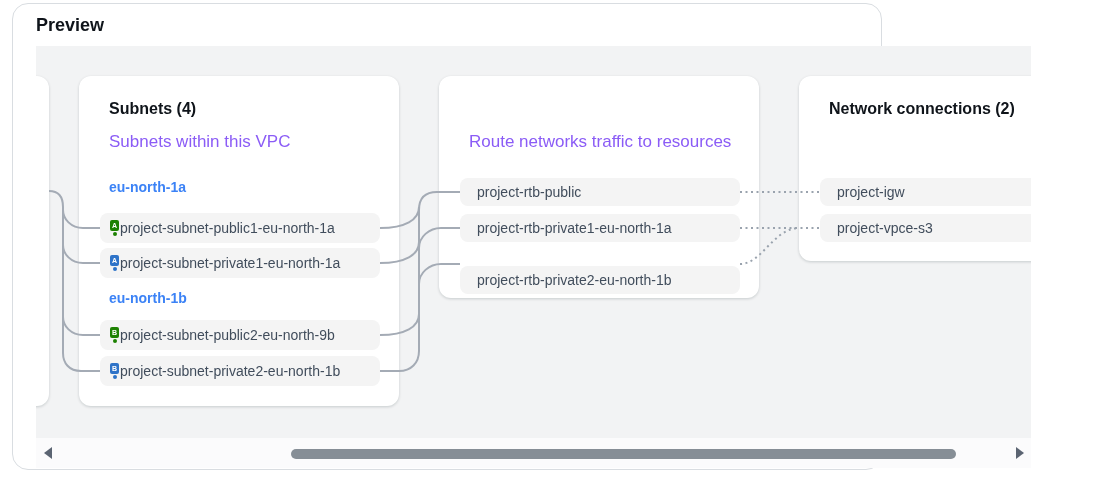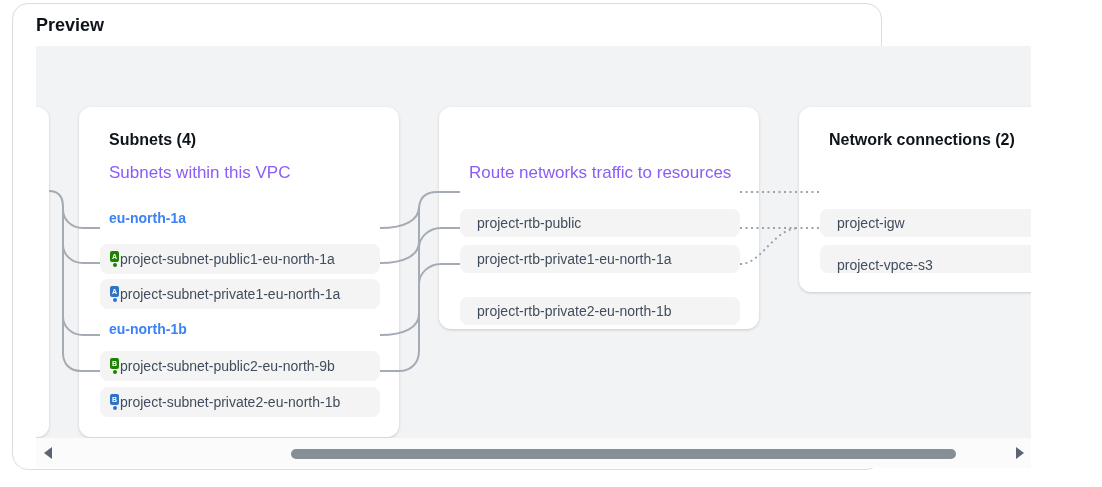--- a/index.html
+++ b/index.html
@@ -7,21 +7,21 @@
 
   .window{position:absolute;left:12px;top:3px;width:870px;height:467px;background:#ffffff;
           border:1px solid #d9dde1;border-radius:16px;box-sizing:border-box;}
 
   .preview-title{position:absolute;left:23px;top:11px;font-size:18px;font-weight:700;color:#0f141a;}
 
   .canvas{position:absolute;left:23px;top:42px;width:995px;height:392px;background:#f2f3f4;
           overflow:hidden;}
 
   .card{position:absolute;background:#ffffff;border-radius:12px;
-        box-shadow:0 1px 3px rgba(0,28,36,0.18);margin-top:31px;}
+        box-shadow:0 1px 3px rgba(0,28,36,0.18);}
   .card-title{position:absolute;left:30px;top:24px;font-size:16px;font-weight:700;color:#0f141a;white-space:nowrap;}
   .card-subtitle{position:absolute;left:30px;top:56px;font-size:17px;color:#8b5cf6;white-space:nowrap;}
   .group-label{position:absolute;left:30px;font-size:14px;font-weight:700;color:#3b82f6;white-space:nowrap;}
 
   .item{position:absolute;left:21px;width:280px;background:#f4f4f4;border-radius:8px;
         display:flex;align-items:center;box-sizing:border-box;font-size:14px;color:#414d5c;white-space:nowrap;overflow:hidden;}
   .item.h30{height:30px;}
   .item.h28{height:28px;padding-left:17px;}
 
   .badge{display:inline-flex;flex-direction:column;align-items:center;margin:0 1px 0 10px;flex:0 0 auto;}
@@ -101,21 +101,21 @@
         <div class="item h28" style="top:190px;align-items:center;">
           <span>project-rtb-private2-eu-north-1b</span>
         </div>
       </div>
 
       <div class="card" style="left:763px;top:30px;width:320px;height:185px;">
         <div class="card-title">Network connections (2)</div>
         <div class="item h28" style="top:102px;">
           <span>project-igw</span>
         </div>
-        <div class="item h28" style="top:138px;align-items:flex-end;">
+        <div class="item h28" style="top:138px;">
           <span>project-vpce-s3</span>
         </div>
       </div>
 
       <svg class="connectors" width="995" height="392" viewBox="0 0 995 392" fill="none">
 
         <g stroke="#a4abb5" stroke-width="2" fill="none">
           <path d="M 13 145 C 23 145, 27 151, 27 161 L 27 307 C 27 317, 33 325, 45 325 L 64 325"></path>
           <path d="M 27 164 C 27 173, 35 182, 47 182 L 64 182"></path>
           <path d="M 27 199 C 27 208, 35 217, 47 217 L 64 217"></path>

